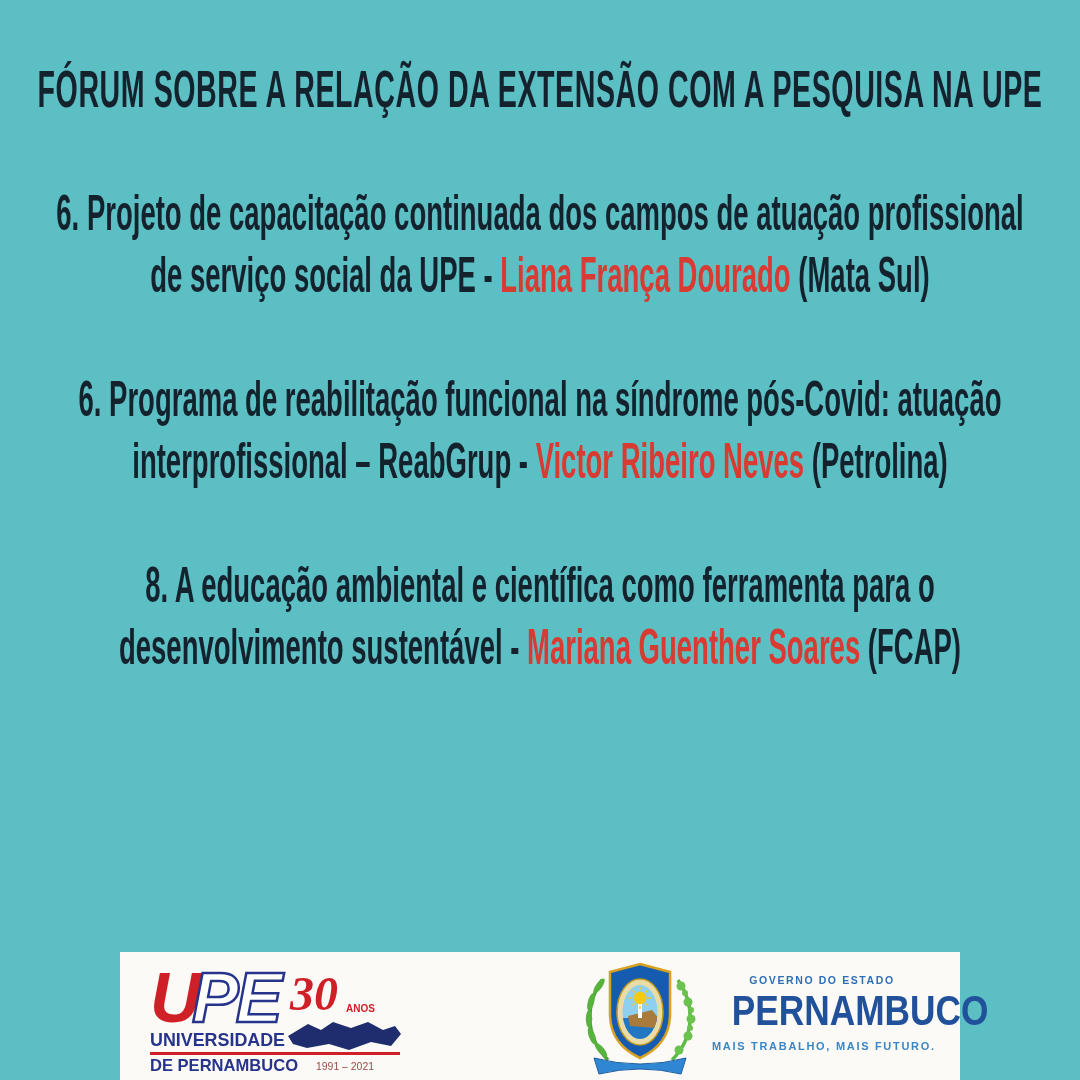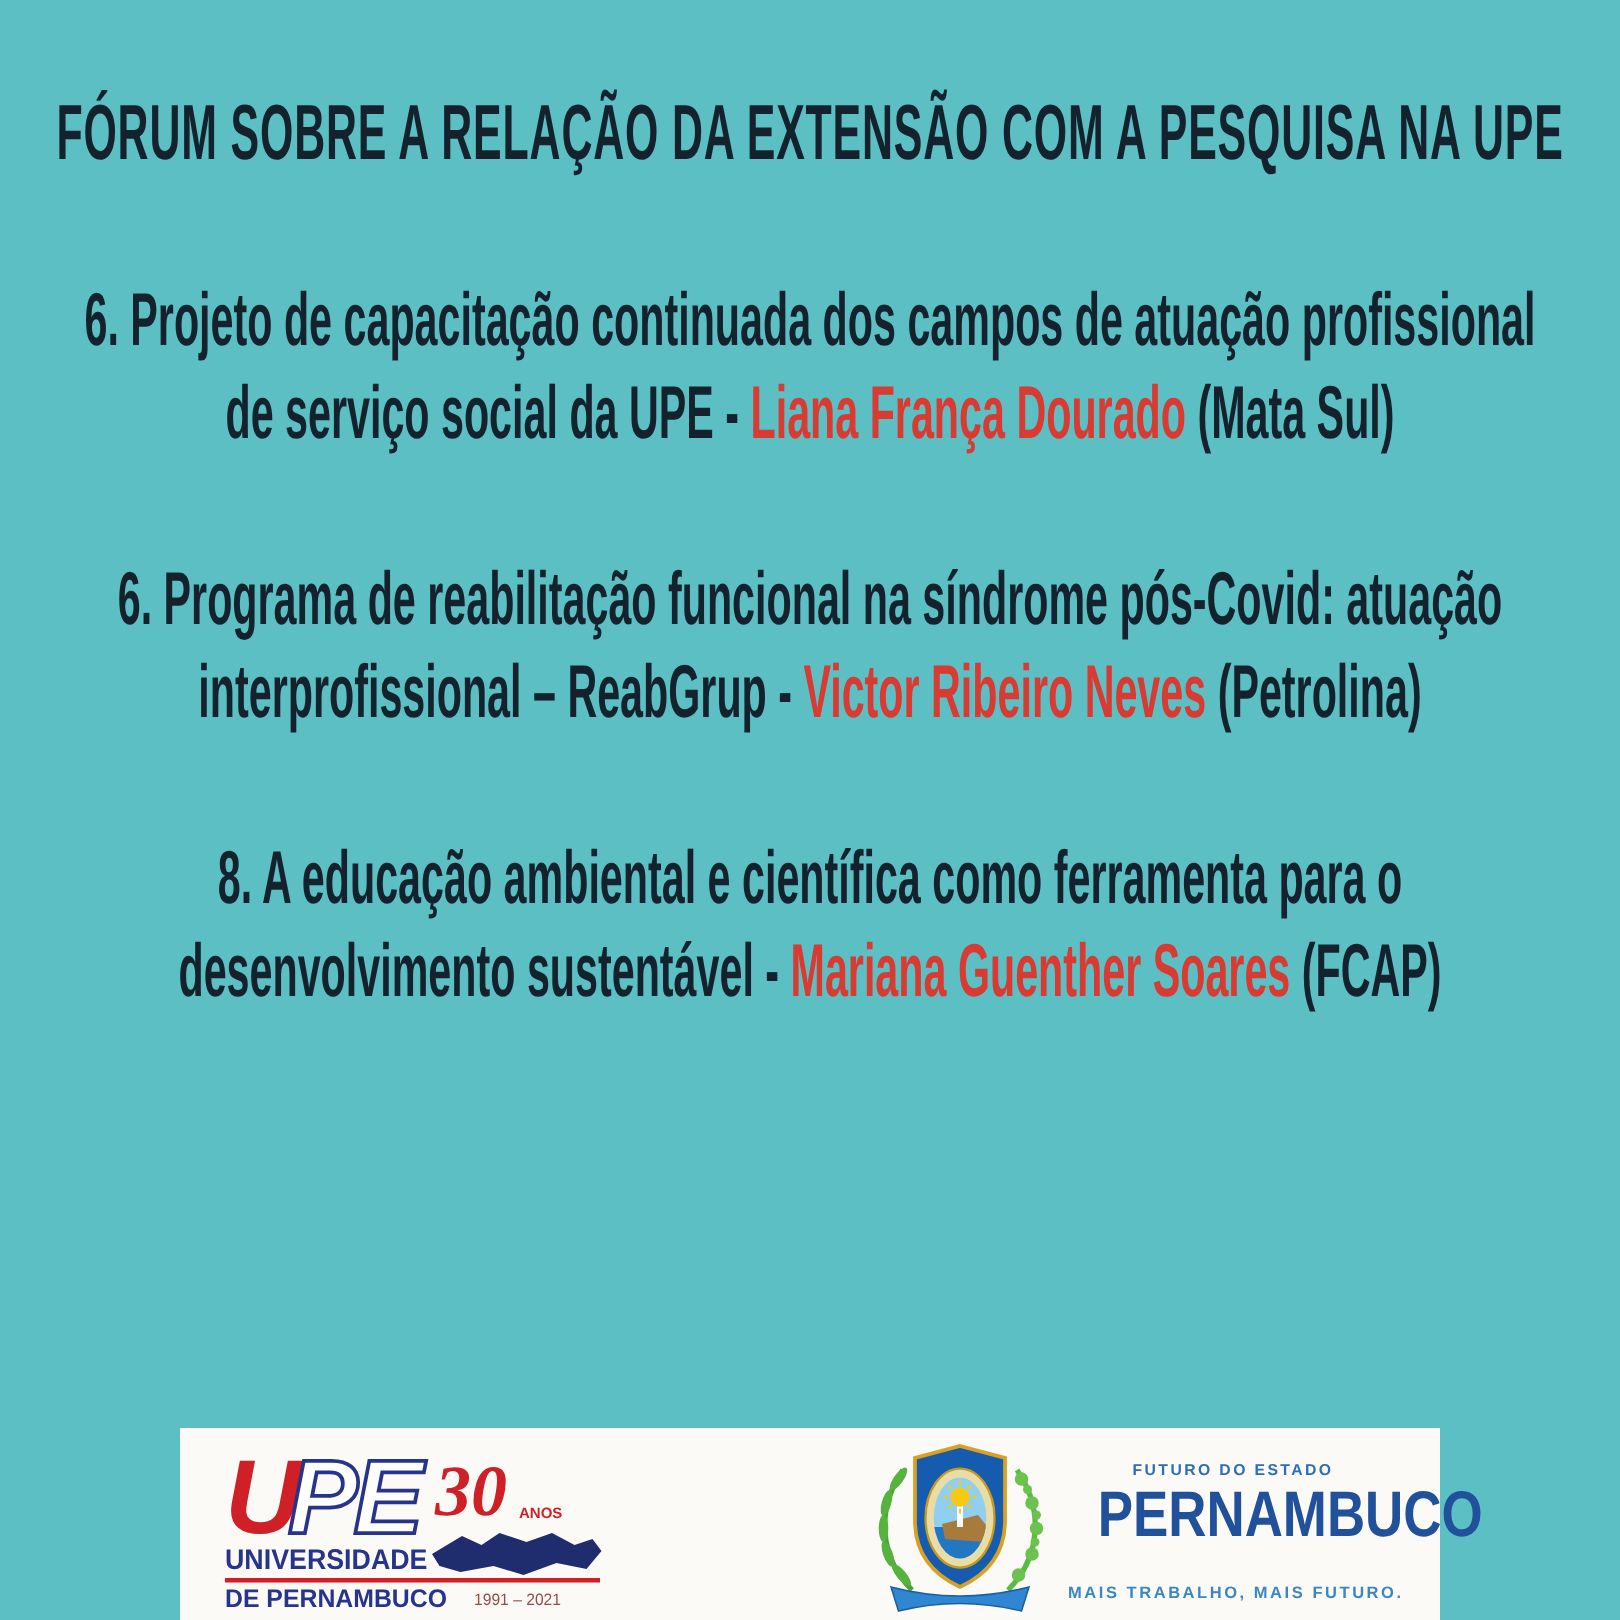--- a/index.html
+++ b/index.html
@@ -35,21 +35,21 @@
     color:#283c8f;font-size:17.5px;line-height:21px;font-weight:600;
   }
   .secretaria .b{font-weight:bold;}
   .crest{position:absolute;left:458px;top:4px;}
   .gov{position:absolute;left:592px;top:22px;width:220px;text-align:center;}
   .gov-top{font-size:10.5px;letter-spacing:1.6px;color:#2e6db8;font-weight:bold;white-space:nowrap;}
   .gov-name{
     font-size:43px;font-weight:bold;color:#21519b;line-height:44px;margin-top:2px;
     transform:scaleX(0.82);transform-origin:50% 50%;white-space:nowrap;
   }
-  .gov-slogan{font-size:11px;letter-spacing:1.7px;color:#3b86c4;font-weight:bold;margin-top:24px;white-space:nowrap;}
+  .gov-slogan{font-size:11px;letter-spacing:1.7px;color:#3b86c4;font-weight:bold;margin-top:8px;white-space:nowrap;}
 </style>
 </head>
 <body>
 
 <div class="condense">
   <div class="title">FÓRUM SOBRE A RELAÇÃO DA EXTENSÃO COM A PESQUISA NA UPE</div>
   <div id="items">
       <div class="item">
         <div class="line"><span>6. Projeto de capacitação continuada dos campos de atuação profissional</span></div>
         <div class="line"><span>de serviço social da UPE - </span><span class="red">Liana França Dourado</span><span> (Mata Sul)</span></div>
@@ -131,18 +131,18 @@
           <line x1="70" y1="42" x2="73" y2="42"></line>
         <line x1="54.5" y1="34.5" x2="56.5" y2="36.5"></line>
           <line x1="67.5" y1="47.5" x2="69.5" y2="49.5"></line>
         <line x1="69.5" y1="34.5" x2="67.5" y2="36.5"></line>
           <line x1="56.5" y1="47.5" x2="54.5" y2="49.5"></line>
       </g>
     </g>
   </svg>
 
   <div class="gov">
-    <div class="gov-top">FUTURO DO ESTADO</div>
+    <div class="gov-top">GOVERNO DO ESTADO</div>
     <div class="gov-name">PERNAMBUCO</div>
     <div class="gov-slogan">MAIS TRABALHO, MAIS FUTURO.</div>
   </div>
 
 </div>
 
 </body></html>

